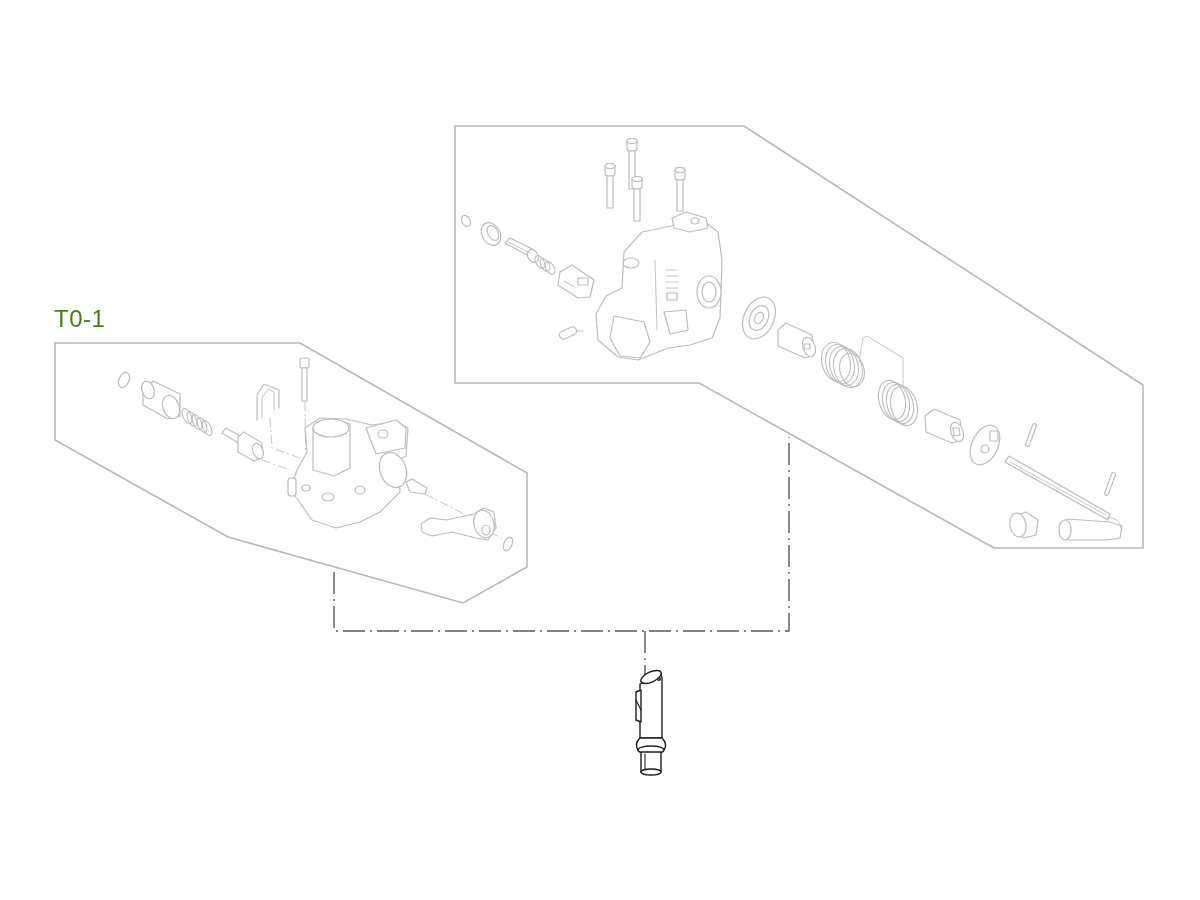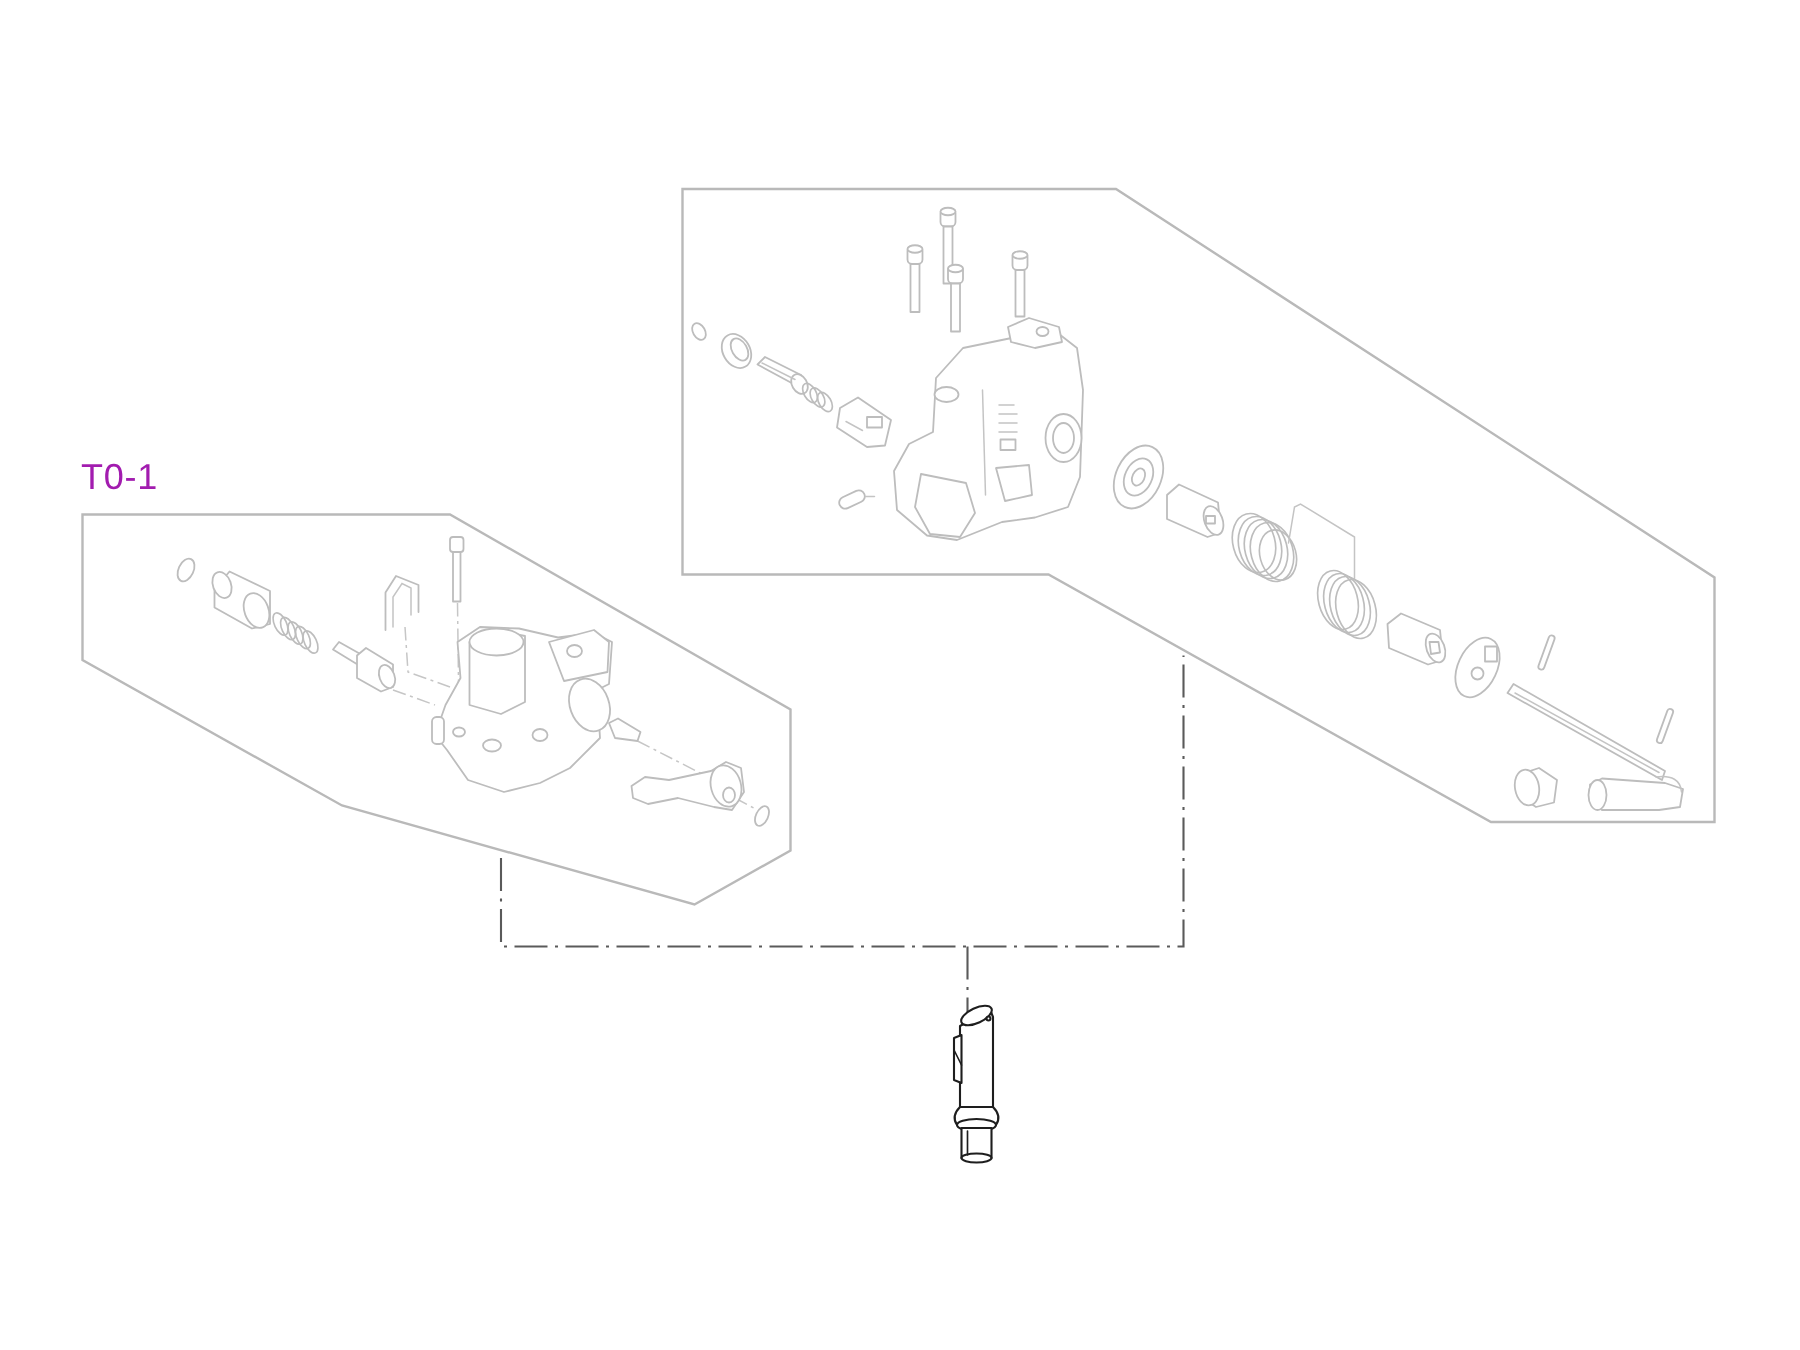--- a/index.html
+++ b/index.html
@@ -1,18 +1,18 @@
 <!DOCTYPE html>
 <html><head>
   <meta charset="utf-8">
   <style>
     html, body { margin: 0; padding: 0; background: #ffffff; }
     body { width: 1200px; height: 900px; position: relative; overflow: hidden; font-family: "Liberation Sans", sans-serif; }
     #diagram { position: absolute; left: 0; top: 0; width: 1200px; height: 900px; }
-    .label { position: absolute; left: 54px; top: 305px; font-family: "Liberation Sans", sans-serif; font-size: 24px; color: #a21caf; letter-spacing: 0.5px; }
+    .label { position: absolute; left: 54px; top: 305px; font-family: "Liberation Sans", sans-serif; font-size: 24px; color: #4d7c0f; letter-spacing: 0.5px; }
     .panel { fill: #ffffff; stroke: #b9b9b9; stroke-width: 1.6; }
     .ghost { fill: #ffffff; stroke: #bdbdbd; stroke-width: 1.2; stroke-linejoin: round; stroke-linecap: round; }
     .ghost-thin { fill: none; stroke: #c4c4c4; stroke-width: 1; stroke-linecap: round; }
     .ghost-dash { fill: none; stroke: #c6c6c6; stroke-width: 1; stroke-dasharray: 9 3 2 3; }
     .coil { fill: none; stroke: #bdbdbd; stroke-width: 1.1; }
     .chain { fill: none; stroke: #5a5a5a; stroke-width: 1.4; stroke-dasharray: 22 5 2 5; }
     .dark { fill: #ffffff; stroke: #1e1e1e; stroke-width: 1.4; stroke-linejoin: round; stroke-linecap: round; }
     .dark-thin { fill: none; stroke: #1e1e1e; stroke-width: 1.1; stroke-linecap: round; }
   </style>
 </head>

